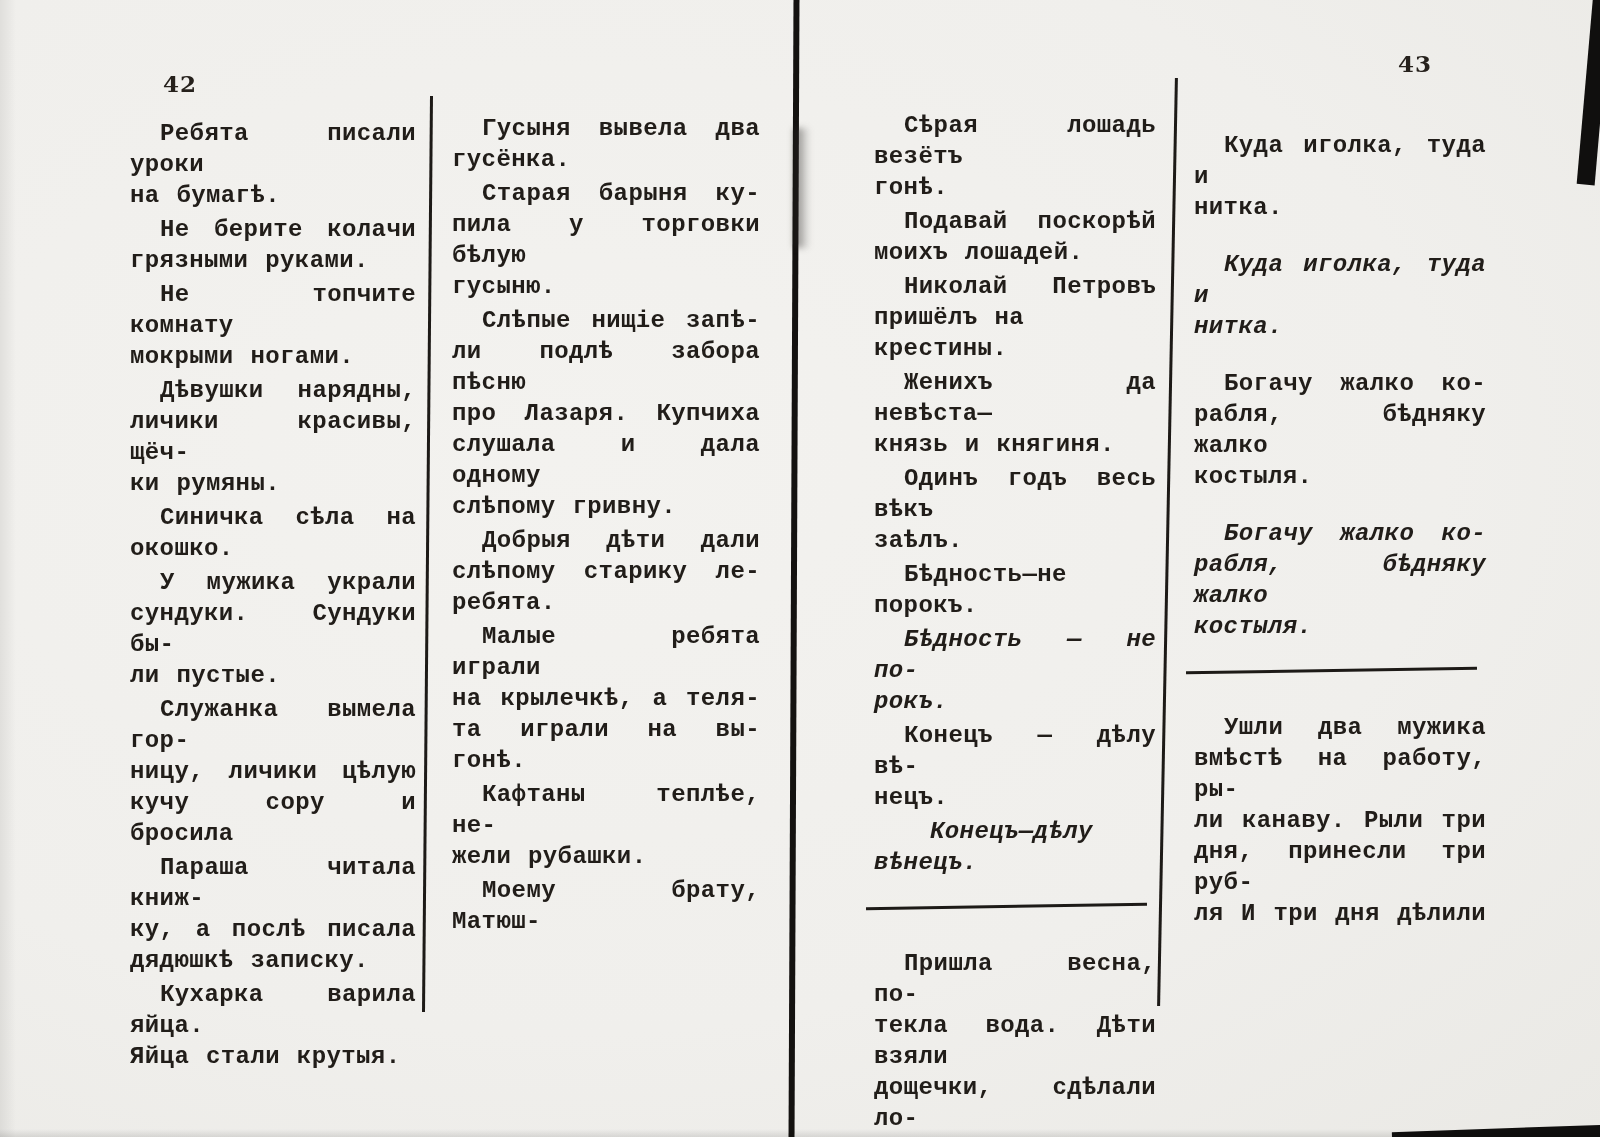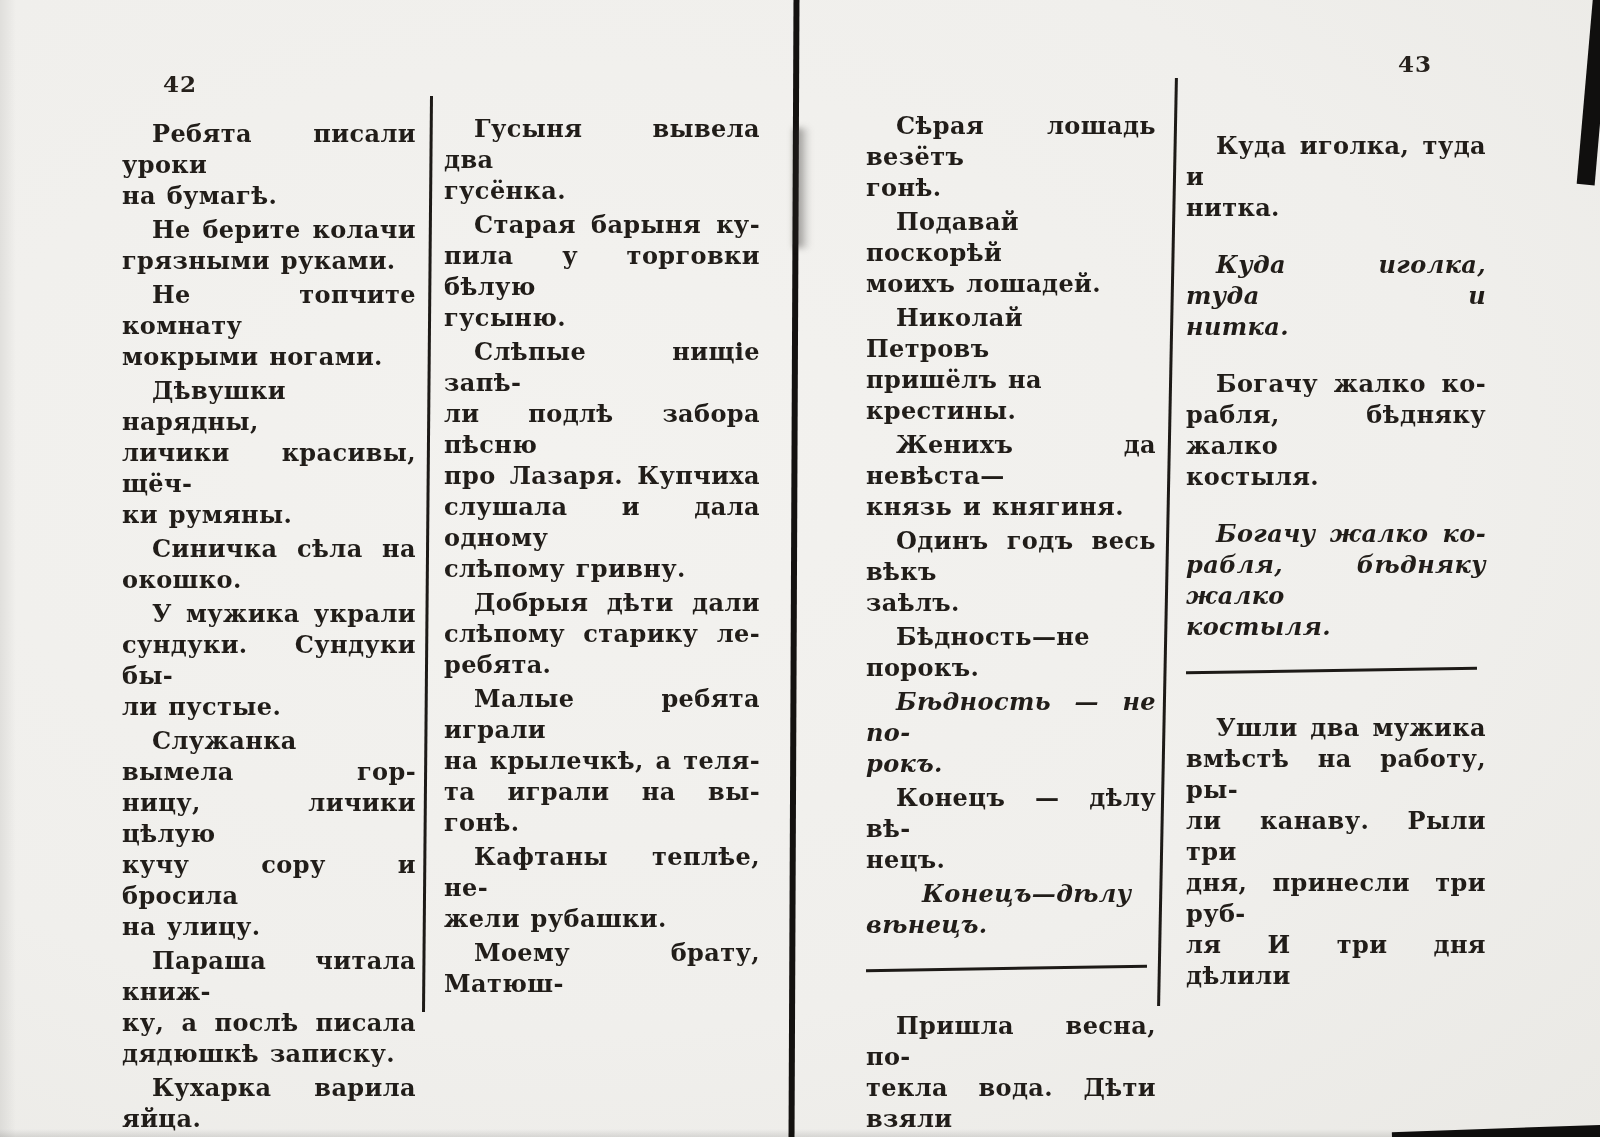--- a/index.html
+++ b/index.html
@@ -13,21 +13,21 @@
     position:absolute;font-size:23px;font-weight:700;color:#26211c;letter-spacing:1px;
   }
   .p0 .pagenum{left:163px;top:70px;}
   .p1 .pagenum{left:1398px;top:50px;}
   .col{position:absolute;color:#211d19;font-size:24px;line-height:31px;
        font-weight:700;letter-spacing:0.4px;word-spacing:2px;}
   .p0c0{left:122px;top:118px;width:294px;}
   .p0c1{left:444px;top:113px;width:316px;}
   .p1c0{left:866px;top:110px;width:290px;}
   .p1c1{left:1186px;top:104px;width:300px;}
-  .para{margin:0 0 3px 0;}
+  .para{margin:0 0 3px 8px;font-family:Liberation Mono, monospace;}
   .para.gap{margin-top:26px;}
   .para.italic{font-style:italic;font-weight:600;}
   .line{text-align:left;}
   .line.j{text-align:justify;text-align-last:justify;}
   .line.ind{text-indent:30px;}
   .line.ind2{text-indent:56px;}
   .rule{height:3px;background:#1d1a17;width:97%;margin:27px 0 40px 0;
         transform:rotate(-0.9deg);}
   .vrule{position:absolute;width:3px;background:#1d1a17;}
   .vr0{left:426px;top:96px;height:916px;transform:rotate(0.5deg);}
@@ -77,21 +77,20 @@
         </div>
         <div class="para">
           <div class="line j ind">У мужика украли</div>
           <div class="line j">сундуки. Сундуки бы-</div>
           <div class="line">ли пустые.</div>
         </div>
         <div class="para">
           <div class="line j ind">Служанка вымела гор-</div>
           <div class="line j">ницу, личики цѣлую</div>
           <div class="line j">кучу сору и бросила</div>
-          <div class="line">на улицу.</div>
         </div>
         <div class="para">
           <div class="line j ind">Параша читала книж-</div>
           <div class="line j">ку, а послѣ писала</div>
           <div class="line">дядюшкѣ записку.</div>
         </div>
         <div class="para">
           <div class="line j ind">Кухарка варила яйца.</div>
           <div class="line">Яйца стали крутыя.</div>
         </div>

